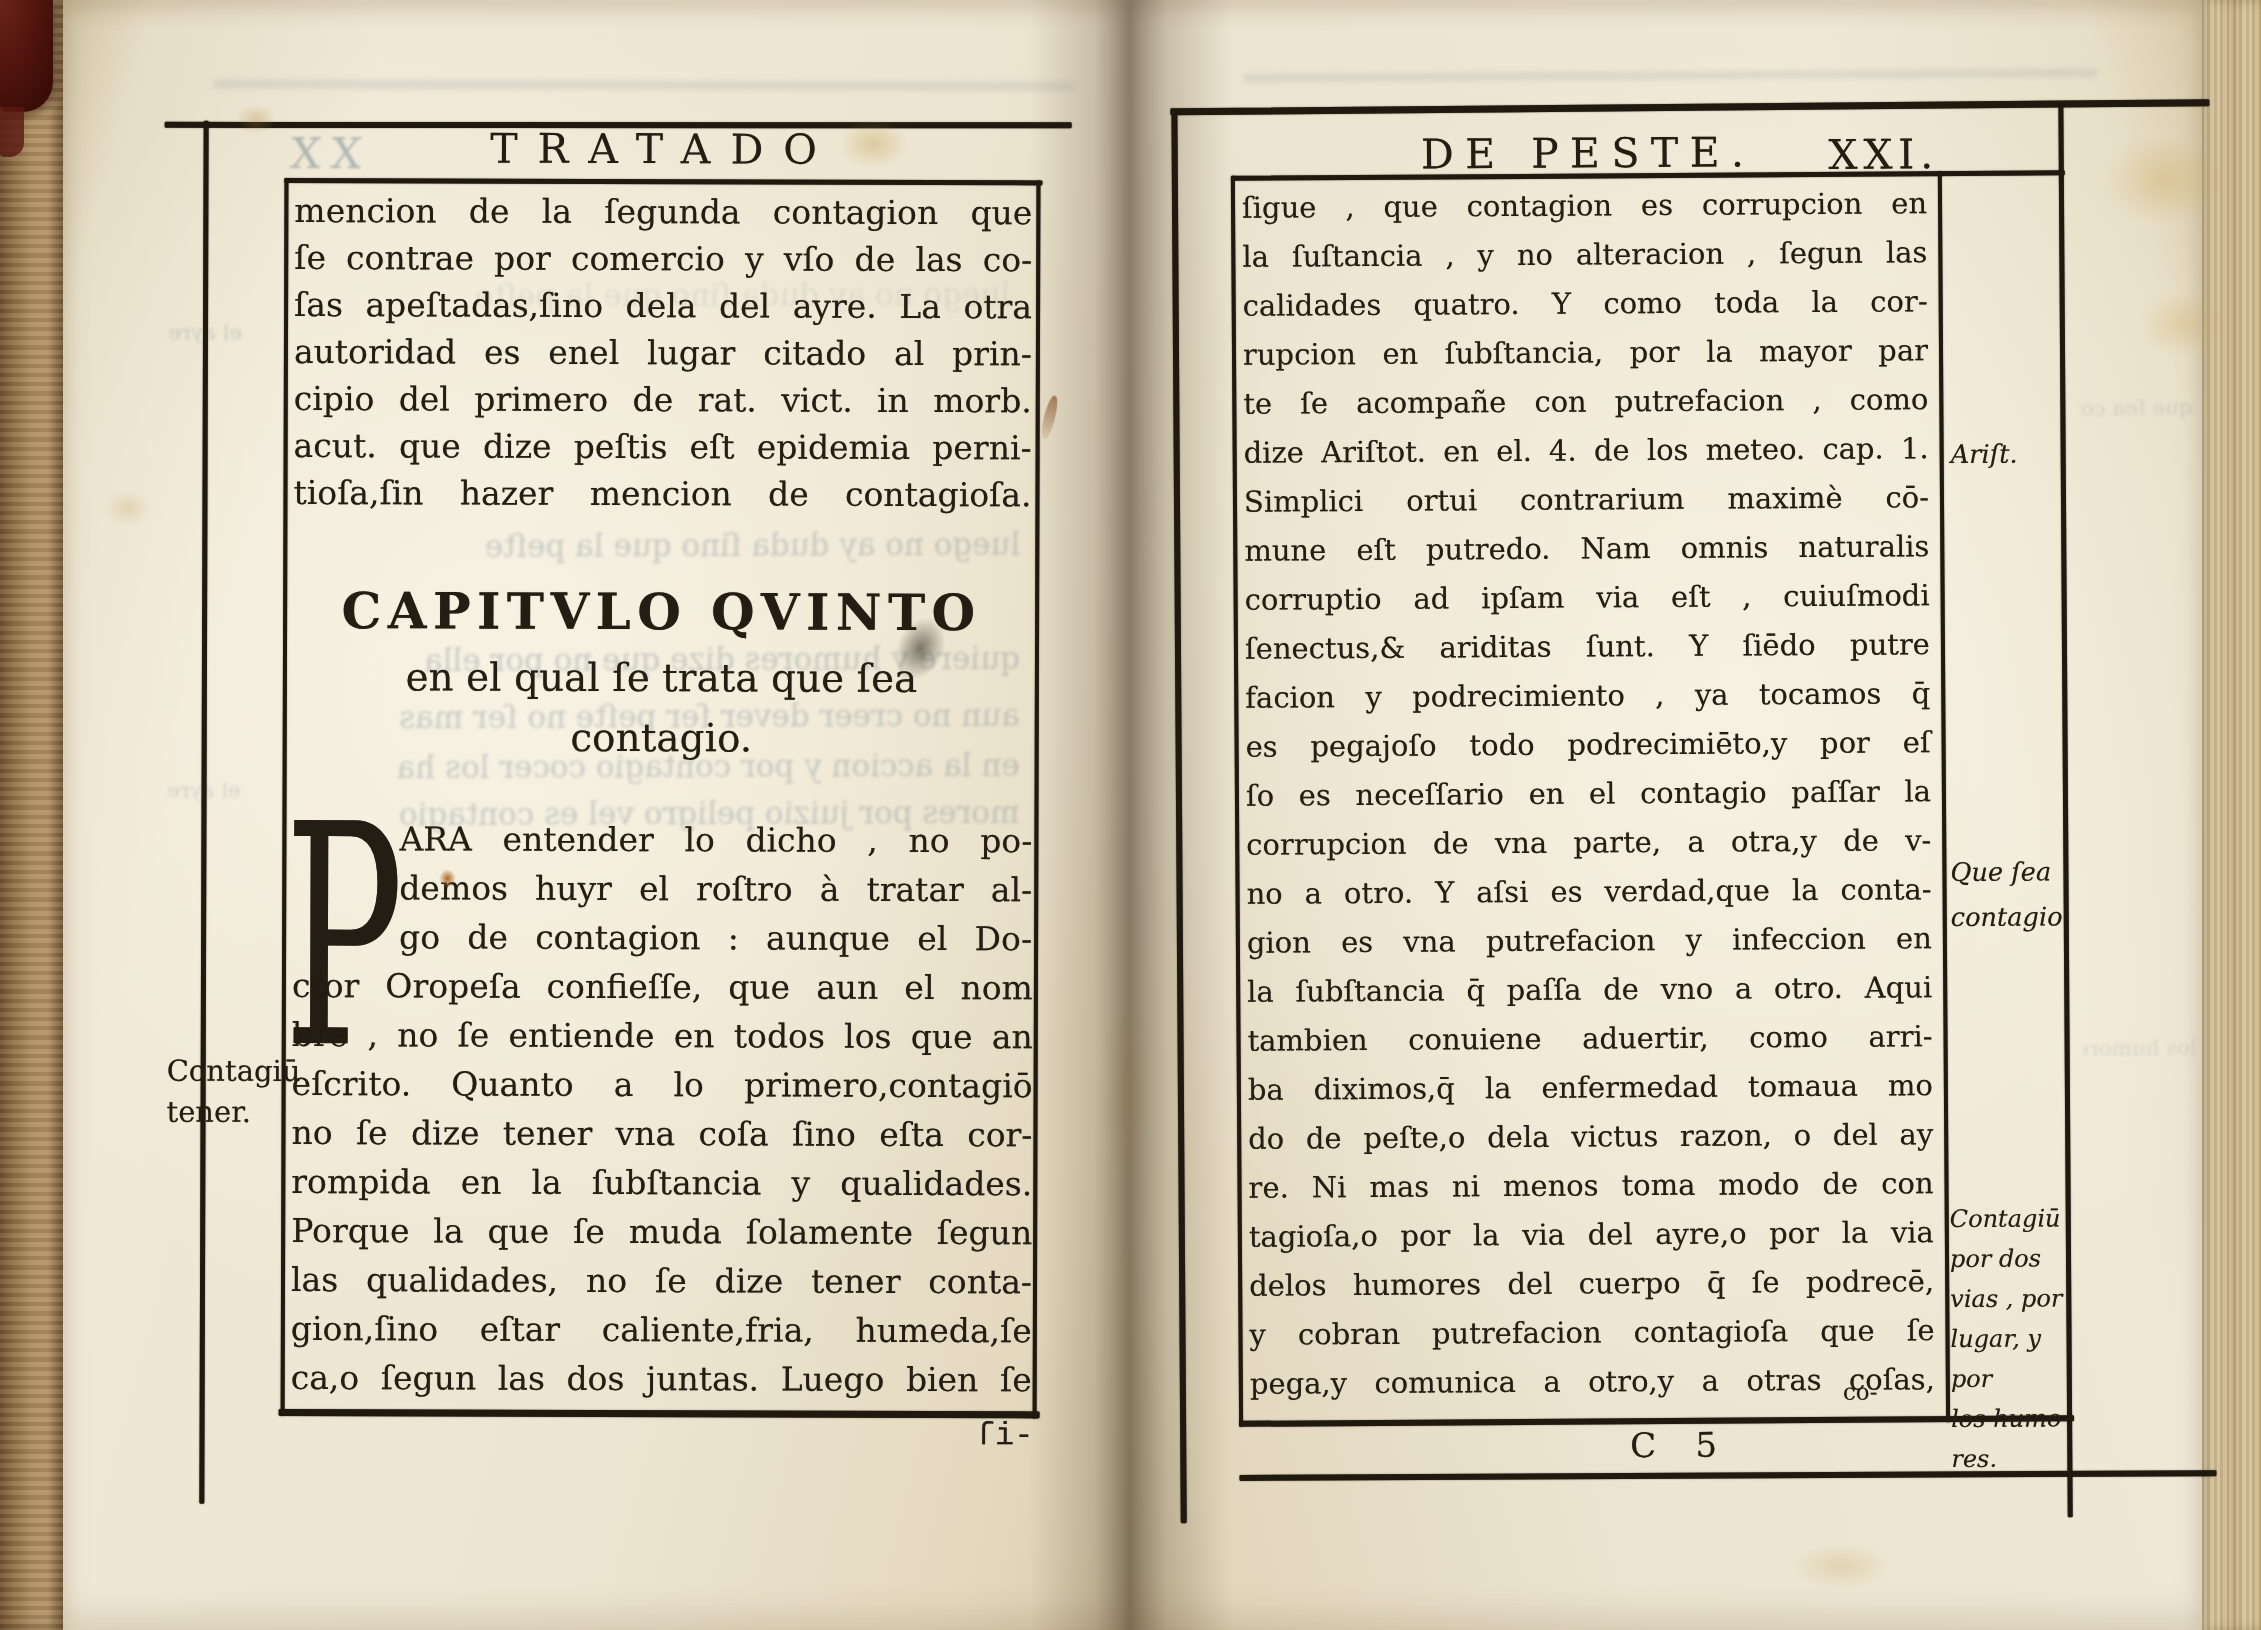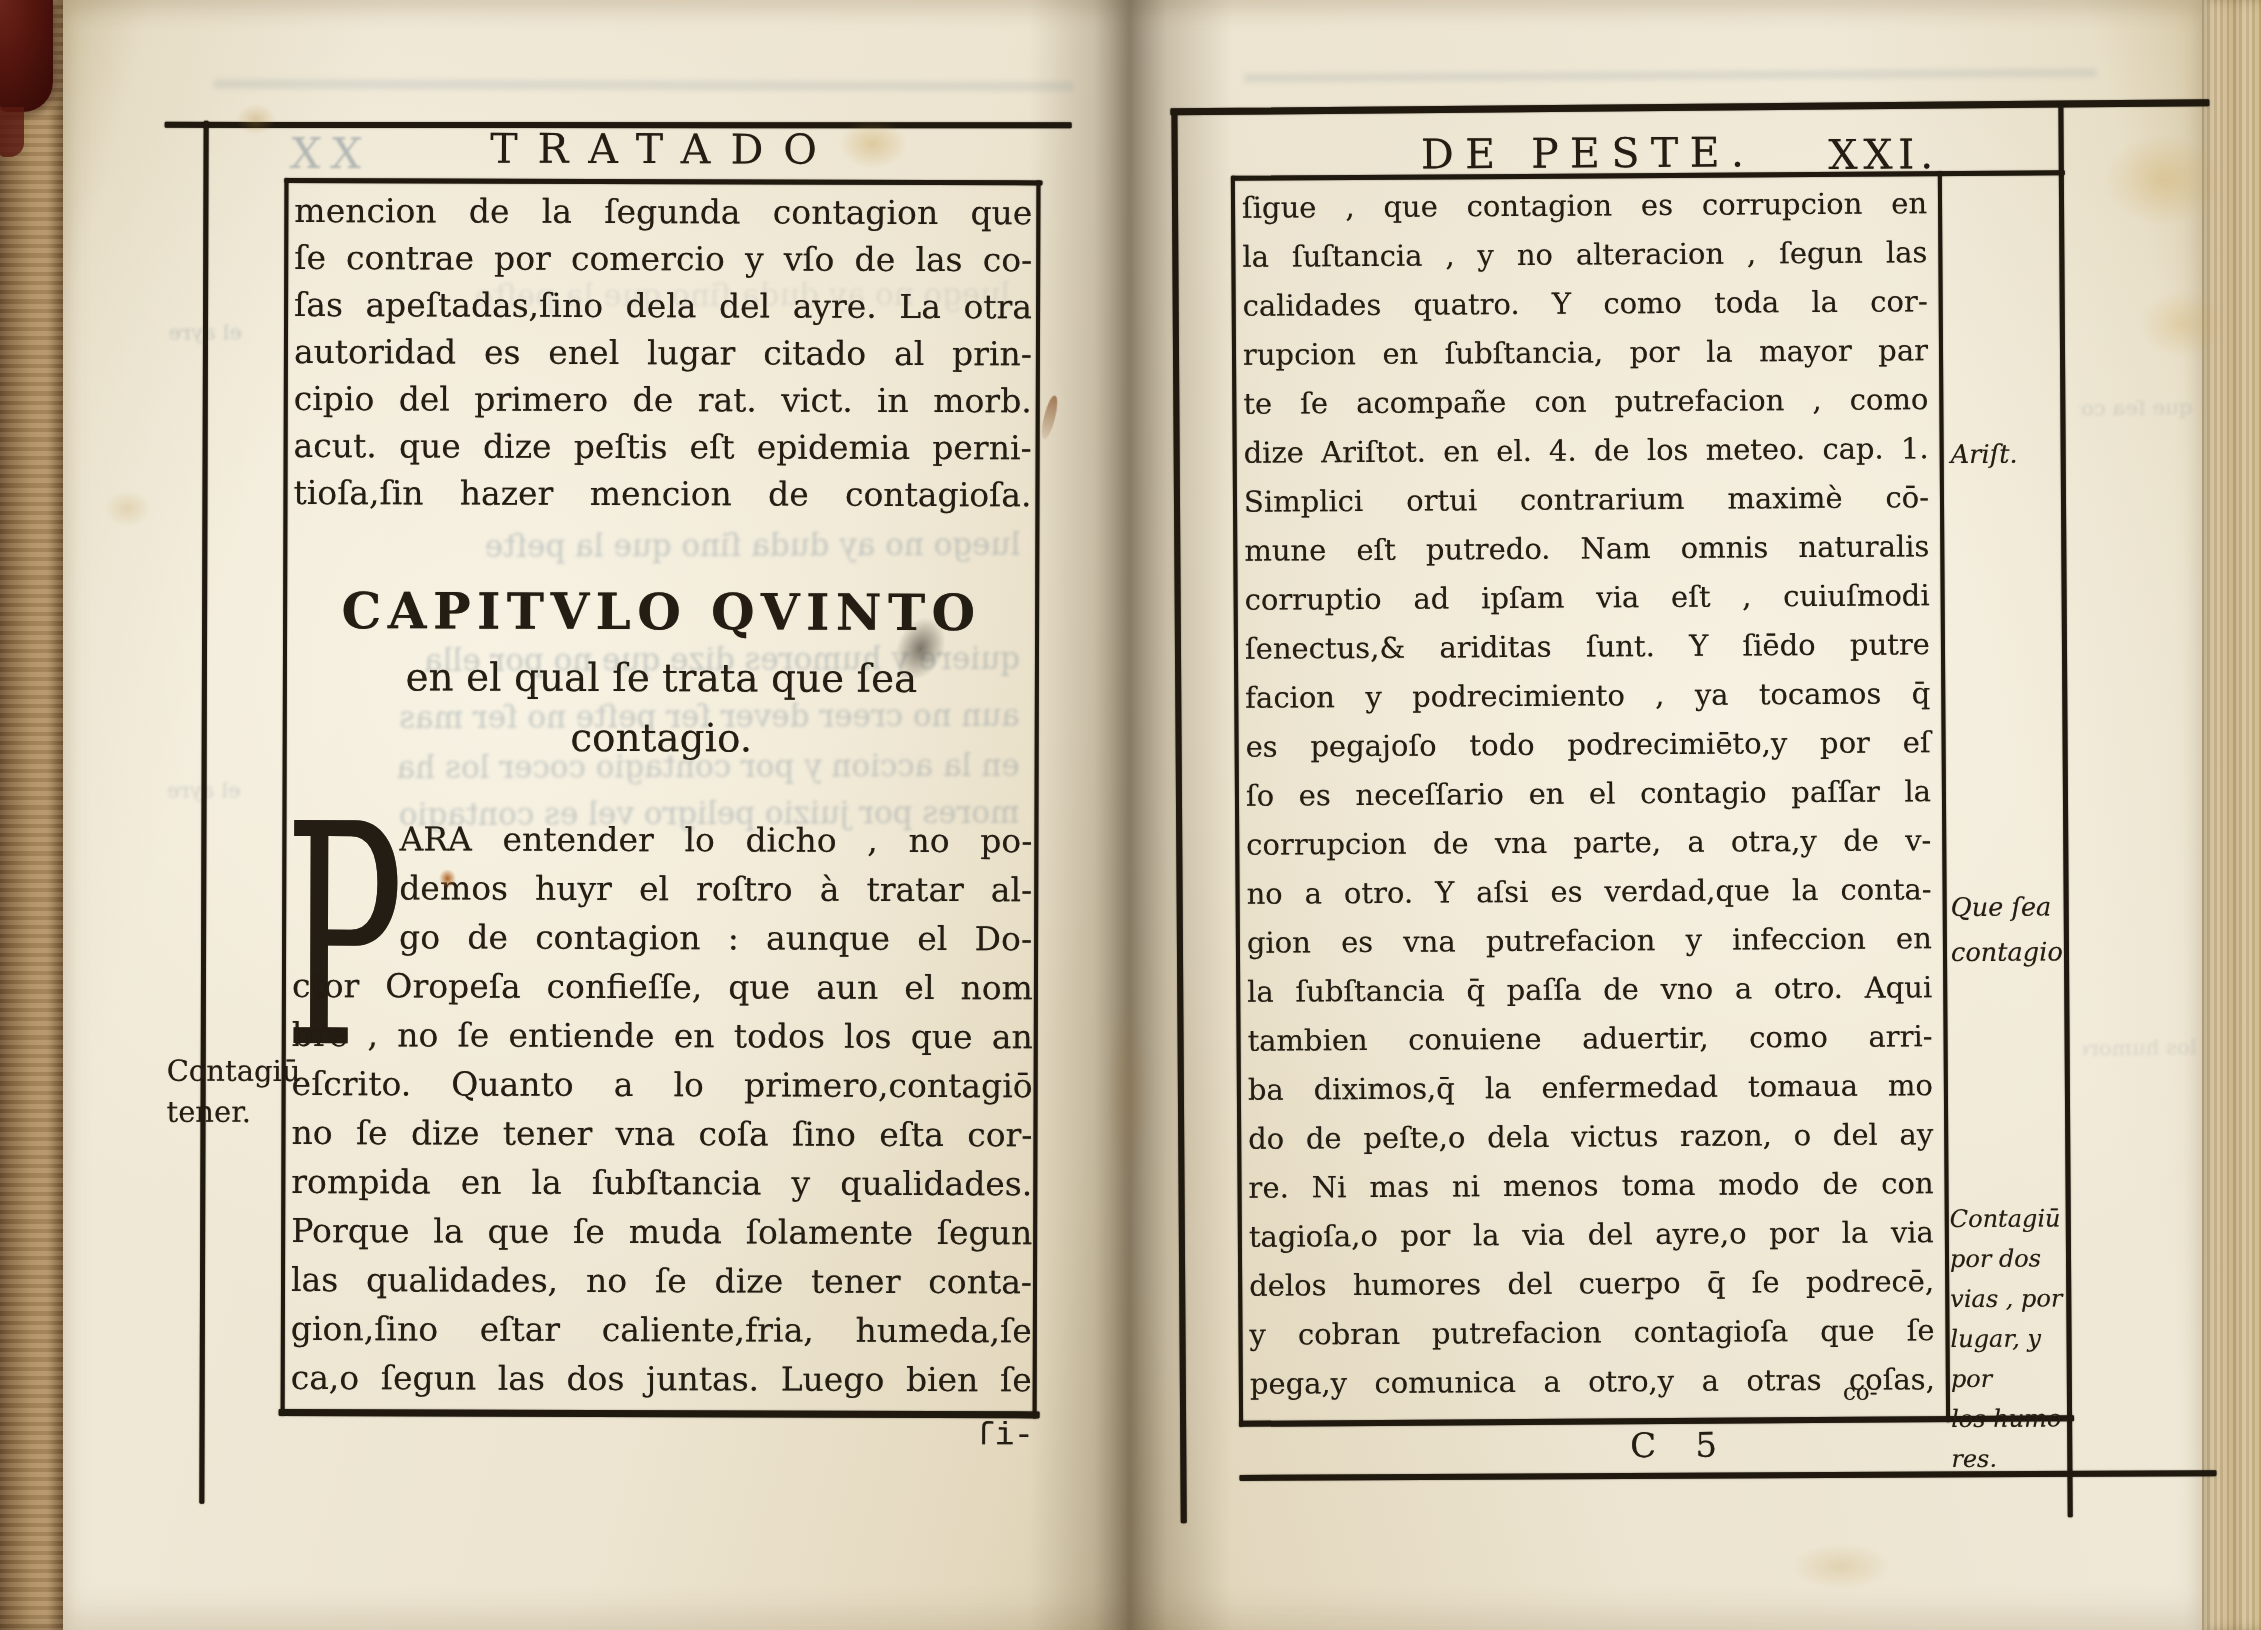--- a/index.html
+++ b/index.html
@@ -74,21 +74,21 @@
   .r-rule-bkleft{left:107px;top:173px;width:4.3px;height:1251px;}
   .r-rule-bkright{left:814px;top:173px;width:4.3px;height:1251px;}
   .r-rule-bot1{left:107px;top:1418px;width:835px;height:6.4px;}
   .r-rule-bot2{left:107px;top:1473px;width:977px;height:6.4px;transform:rotate(.1deg);}
   .r-title{left:109px;top:129px;width:711px;text-align:center;font-size:41px;letter-spacing:11.4px;}
   .r-folio{left:682px;top:132px;width:156px;text-align:center;font-size:41px;letter-spacing:5.7px;}
   .r-body{left:118px;top:181px;width:685px;}
   .rline{font-size:29px;line-height:49px;text-align:justify;text-align-last:justify;}
   .r-marg{font-style:italic;font-size:25.6px;line-height:43px;}
   .r-marg-arist{left:825px;top:435px;width:107px;}
-  .r-marg-quesea{left:822px;top:887px;width:119px;line-height:45px;font-style:italic;}
+  .r-marg-quesea{left:822px;top:852px;width:119px;line-height:45px;font-style:italic;}
   .r-marg-vias{left:819px;top:1201px;width:121px;font-size:24px;line-height:40px;}
   .r-sig{left:498px;top:1425px;font-size:34px;letter-spacing:14.2px;}
   .r-catch{left:711px;top:1380px;font-size:23px;}
   
   .ghost{position:absolute;color:#6f8290;opacity:.34;filter:blur(1.8px);
     transform:scaleX(-1) rotate(.4deg);font-size:31px;white-space:nowrap;overflow:hidden;}
   .gh-band{position:absolute;background:#7b8b95;opacity:.16;filter:blur(2.8px);}
   
   .stain{position:absolute;border-radius:50%;}
   .s1{left:839px;top:119px;width:68px;height:50px;background:radial-gradient(closest-side,rgba(190,148,58,.34),rgba(190,148,58,0));}

